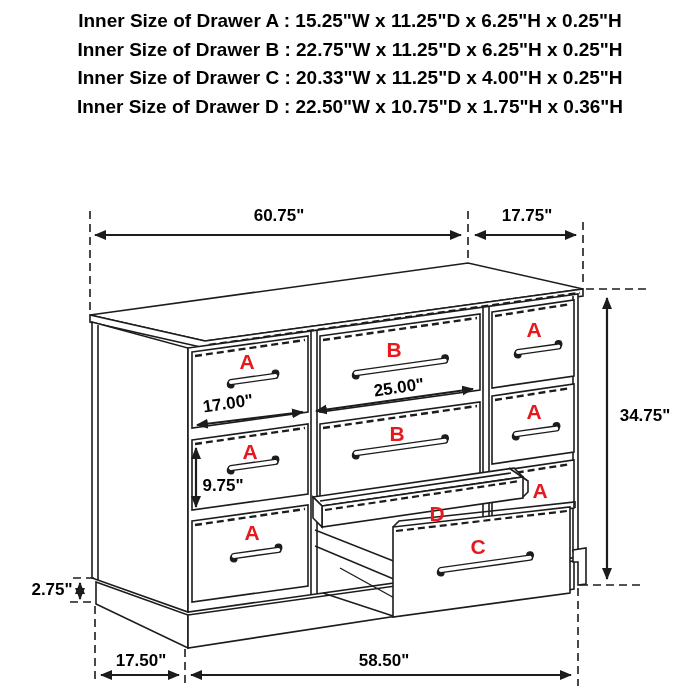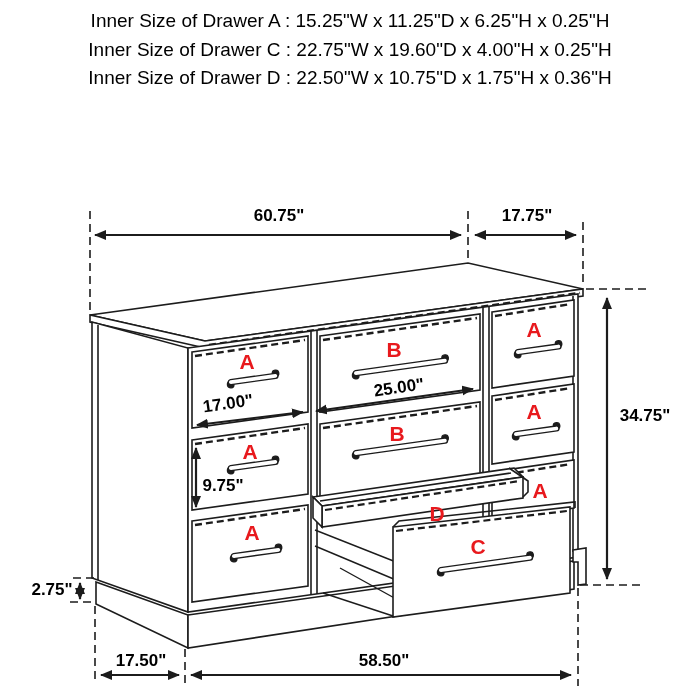--- a/index.html
+++ b/index.html
@@ -10,21 +10,21 @@
   }
   html,body{margin:0;padding:0;}
   body{
     width:700px;height:700px;background:var(--bg);
     font-family:"Liberation Sans", sans-serif;
     position:relative;overflow:hidden;
   }
   .page{position:absolute;inset:0;}
   .title-block{
     position:absolute;top:7px;left:0;width:700px;
-    text-align:center;font-weight:normal;font-size:19px;line-height:28.5px;
+    text-align:center;font-weight:bold;font-size:19px;line-height:28.5px;
     color:var(--text);
   }
   .canvas{position:absolute;inset:0;}
   svg.drawing{position:absolute;left:0;top:0;}
   .dim-label{
     position:absolute;transform:translate(-50%,-50%);
     font-weight:bold;font-size:17px;color:var(--text);white-space:nowrap;
   }
   .dim-label.tilt{transform:translate(-50%,-50%) rotate(-8deg);}
   .letter{
@@ -32,21 +32,22 @@
     font-weight:bold;font-size:21px;color:var(--red);line-height:1;
   }
 </style>
 </head>
 <body>
 
 <div class="page">
 
   <div class="title-block">
     <div>Inner Size of Drawer A : 15.25"W x 11.25"D x 6.25"H x 0.25"H</div>
-    <div>Inner Size of Drawer C : 22.75"W x 19.60"D x 4.00"H x 0.25"H</div>
+    <div>Inner Size of Drawer B : 22.75"W x 11.25"D x 6.25"H x 0.25"H</div>
+    <div>Inner Size of Drawer C : 20.33"W x 11.25"D x 4.00"H x 0.25"H</div>
     <div>Inner Size of Drawer D : 22.50"W x 10.75"D x 1.75"H x 0.36"H</div>
   </div>
 
   <div class="canvas">
 
     <svg class="drawing" width="700" height="700" viewBox="0 0 700 700">
       <defs>
         <marker id="arr" markerUnits="userSpaceOnUse" markerWidth="14" markerHeight="12" refX="11" refY="5" orient="auto-start-reverse">
           <path d="M0,0 L12,5 L0,10 Z" fill="#1c1c1c"></path>
         </marker>

